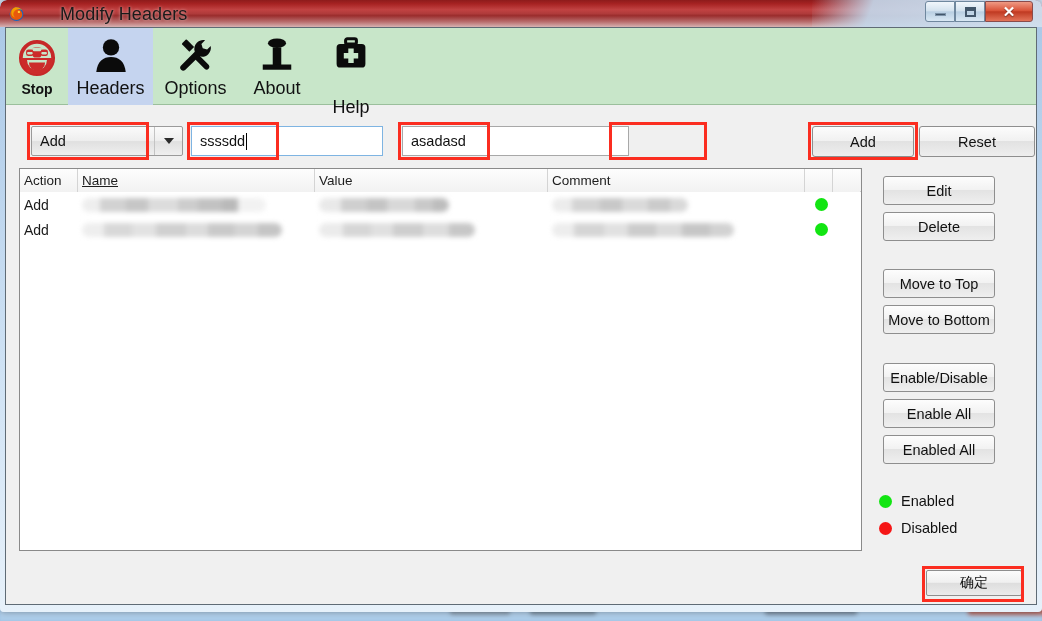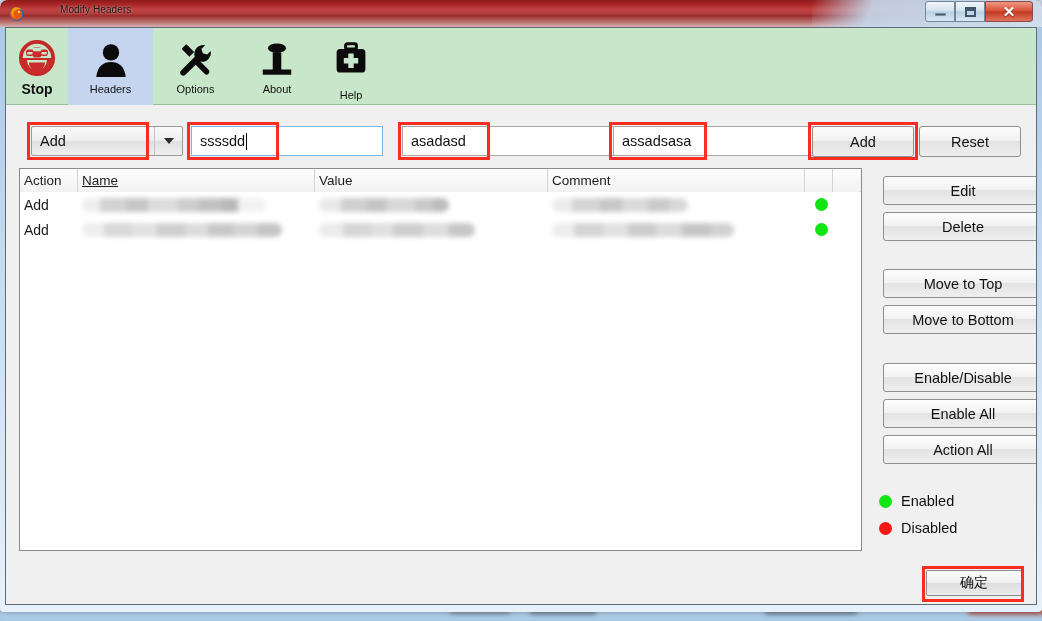--- a/index.html
+++ b/index.html
@@ -42,21 +42,21 @@
        #b03b3b 50%, #9a2d2d 58%, #b86b6b 80%, #d8b2b2 100%);
     border-radius: 7px 7px 0 0;
   }
   #titlebar .glass-right {
     position: absolute; right: 0; top: 0; width: 230px; height: 27px;
     background: linear-gradient(110deg, rgba(200,218,236,0) 0%, rgba(196,216,235,.92) 26%, rgba(207,224,240,.96) 100%);
   }
   #ff-icon { position: absolute; left: 8px; top: 5px; width: 17px; height: 17px; }
   #title-text {
     position: absolute; left: 32px; top: 4px;
-    font-size: 10px; color: #1a1a1a; letter-spacing: .1px;
+    font-size: 18px; color: #1a1a1a; letter-spacing: .1px;
     text-shadow: 0 0 3px rgba(255,255,255,.55);
     white-space: nowrap;
     padding-left: 28px;
   }
 
   
   .wbtn {
     position: absolute; top: 1px; height: 21px;
     border: 1px solid #6f879e; border-radius: 3px;
     background: linear-gradient(180deg,#f1f6fb 0%,#d4e2ee 46%,#b9cfe2 52%,#d9e8f4 100%);
@@ -92,28 +92,28 @@
     border-bottom: 1px solid #9bbf9c;
     display: flex; align-items: flex-start;
   }
   .tbtn {
     height: 77px; display: flex; flex-direction: column;
     align-items: center; justify-content: center;
     cursor: default; padding: 0 8px; gap: 2px;
   }
   .tbtn.active { background: #c5d4ef; }
   .tbtn .ticon { height: 42px; display: flex; align-items: center; justify-content: center; }
-  .tbtn .tlabel { font-size: 11px; color: #111; }
+  .tbtn .tlabel { font-size: 18px; color: #111; }
   .tbtn.bold .tlabel { font-weight: bold; font-size: 14px; }
   #tb-stop  { width: 62px; }
   #tb-head  { width: 85px; }
   #tb-opts  { width: 85px; }
   #tb-about { width: 78px; }
   #tb-help  { width: 70px; }
-  #tb-help .tlabel { position: relative; top: 6px; }
+  #tb-help .tlabel { position: relative; top: 19px; }
   #tb-help .ticon { position: relative; top: -1px; }
 
   
   #formrow {
     position: absolute; left: 13px; top: 93px; width: 1006px; height: 40px;
   }
   .redbox { position: absolute; border: 3px solid #fb2d20; }
 
   .combo {
     position: absolute; left: 12px; top: 5px; width: 152px; height: 30px;
@@ -143,21 +143,21 @@
   #in-comment { left: 594px;  width: 203px; }
 
   .gbtn {
     position: absolute; height: 31px;
     border: 1px solid #8e8e8e; border-radius: 3px;
     background: linear-gradient(180deg,#fcfcfc 0%,#f1f1f1 47%,#e2e2e2 50%,#eeeeee 100%);
     display: flex; align-items: center; justify-content: center;
     font-size: 14.5px; color: #111; cursor: default;
   }
   #btn-add   { left: 793px; top: 5px; width: 102px; }
-  #btn-reset { left: 900px; top: 5px; width: 102px; }
+  #btn-reset { left: 900px; top: 5px; width: 116px; }
 
   
   #table {
     position: absolute; left: 13px; top: 140px; width: 843px; height: 383px;
     background: #fff; border: 1px solid #8a8a8a;
   }
   #thead { display: flex; height: 23px; background: #f4f4f4; border-bottom: 1px solid #cfcfcf; }
   .th {
     display: flex; align-items: center; font-size: 13.5px; color: #1d1d1d;
     padding-left: 4px; border-right: 1px solid #d4d4d4; height: 23px;
@@ -182,21 +182,21 @@
   
   .redacted { position: relative; height: 14px; border-radius: 7px; overflow: hidden; filter: blur(2.6px); }
   .redacted i { position: absolute; top: 0; height: 100%; display: block; }
 
   .dot { width: 13px; height: 13px; border-radius: 50%; display: inline-block; }
   .dot.green { background: #12e512; }
   .dot.red   { background: #f51616; }
 
   
   .sbtn {
-    position: absolute; left: 877px; width: 160px; height: 29px;
+    position: absolute; left: 877px; width: 112px; height: 29px;
     border: 1px solid #8e8e8e; border-radius: 3px;
     background: linear-gradient(180deg,#fdfdfd 0%,#f2f2f2 47%,#e3e3e3 50%,#efefef 100%);
     display: flex; align-items: center; justify-content: center;
     font-size: 14.5px; color: #111; cursor: default; white-space: nowrap;
   }
   #sb-edit    { top: 148px; }
   #sb-delete  { top: 184px; }
   #sb-top     { top: 241px; }
   #sb-bottom  { top: 277px; }
   #sb-endis   { top: 335px; }
@@ -344,23 +344,20 @@
         <span class="val">ssssdd</span>
           <span class="caret"></span>
       </div>
       <div class="redbox" style="left:168px;top:1px;width:92px;height:38px;"></div>
 
       <div class="tinput" id="in-value">
         <span class="val">asadasd</span>
       </div>
       <div class="redbox" style="left:379px;top:1px;width:92px;height:38px;"></div>
 
-      <div class="tinput" id="in-comment">
-        <span class="val">assadsasa</span>
-      </div>
       <div class="redbox" style="left:590px;top:1px;width:98px;height:38px;"></div>
 
       <div class="gbtn" id="btn-add">
         <span>Add</span>
       </div>
       <div class="redbox" style="left:789px;top:1px;width:110px;height:38px;"></div>
 
       <div class="gbtn" id="btn-reset">
         <span>Reset</span>
       </div>
@@ -468,21 +465,21 @@
     <div class="sbtn" id="sb-endis">
       <span>Enable/Disable</span>
     </div>
     <div class="sbtn" id="sb-bottom">
       <span>Move to Bottom</span>
     </div>
     <div class="sbtn" id="sb-enall">
       <span>Enable All</span>
     </div>
     <div class="sbtn" id="sb-disall">
-      <span>Action All</span>
+      <span>Enabled All</span>
     </div>
 
     <div class="legend" id="lg-enabled">
       <span class="dot green"></span>
       <span>Enabled</span>
     </div>
     <div class="legend" id="lg-disabled">
       <span class="dot red"></span>
       <span>Disabled</span>
     </div>

